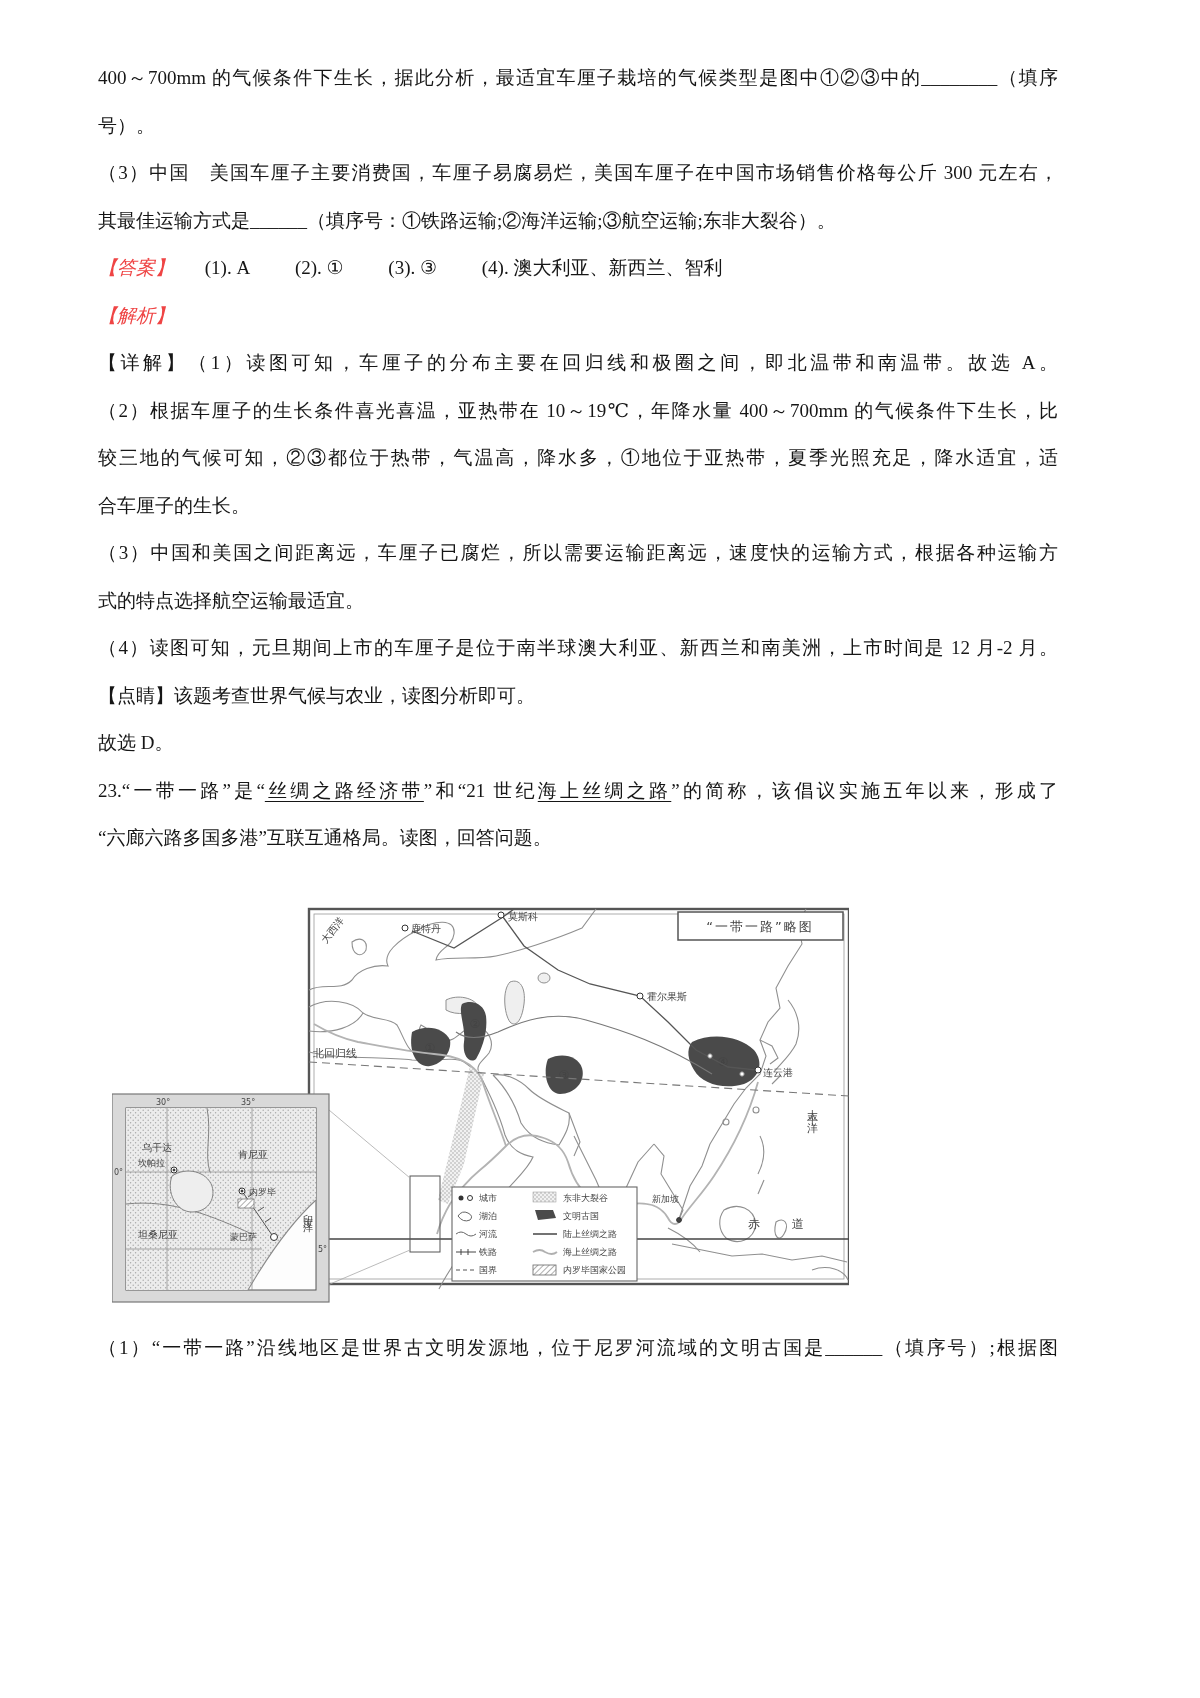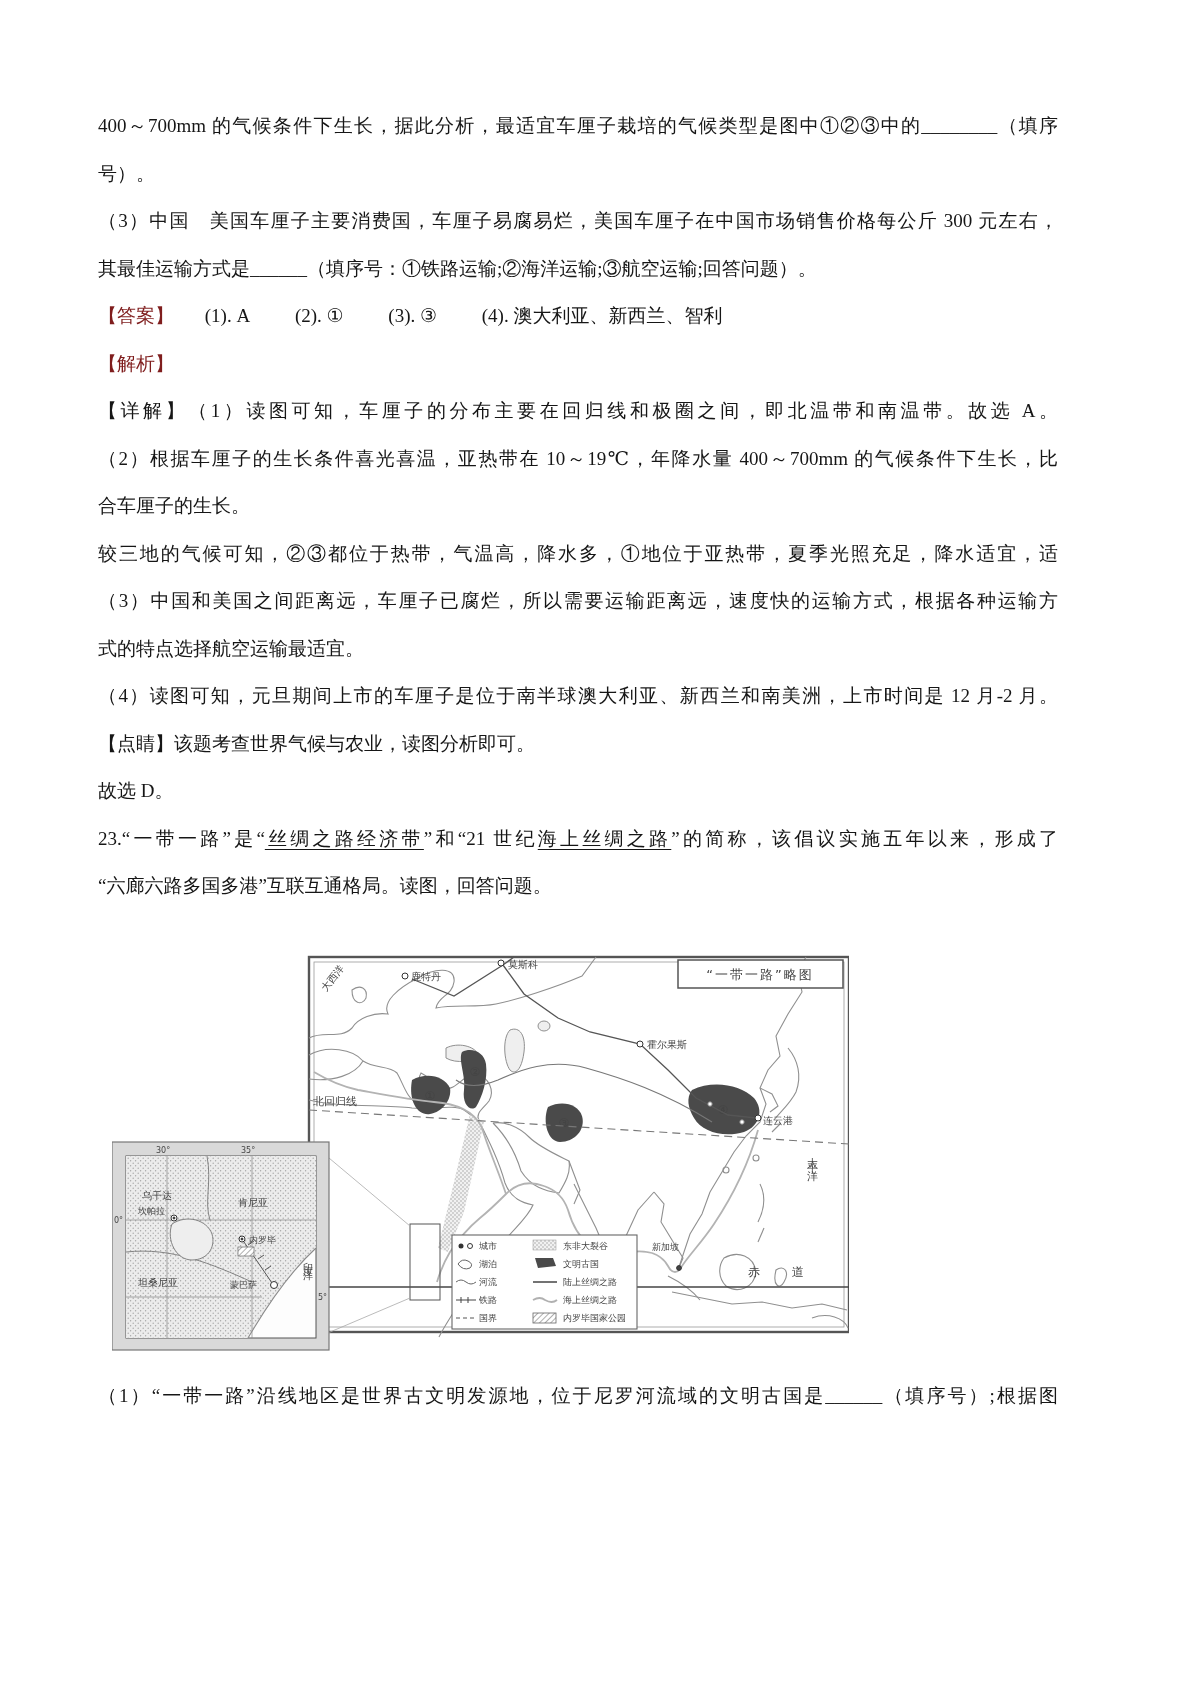--- a/index.html
+++ b/index.html
@@ -1,63 +1,63 @@
 <!DOCTYPE html>
 <html><head>
 <meta charset="utf-8">
 <style>
   html,body{margin:0;padding:0;background:#ffffff;}
   .page{
     position:relative;
     width:1156px;height:1698px;
     background:#ffffff;
     box-sizing:border-box;
-    padding:116px 98px 0 98px;
+    padding:68px 98px 0 98px;
     font-family:"Liberation Serif","DejaVu Serif",serif;
     font-size:19px;color:#161616;
     overflow:hidden;
   }
   .ln{margin:0 0 28.5px 0;line-height:19px;white-space:normal;}
   .j{text-align:justify;text-align-last:justify;}
-  .blue{color:#7f1d1d;}
+  .blue{color:#ef4444;font-style:italic;}
   .ans-label{margin-right:26px;}
   .ans-item{margin-right:40px;margin-top:35px;}
   .u{text-decoration:underline;text-underline-offset:4px;}
   .gap-before{margin-top:24px;}
   .figure{position:relative;height:440px;margin:18px 0 22px 0;}
   .figure svg{position:absolute;top:28px;left:14px;}
   .map text{font-family:"DejaVu Sans",sans-serif;fill:#444;}
   .vtext{writing-mode:vertical-rl;text-orientation:upright;}
 </style>
 </head>
 <body>
 
 <div class="page">
 
   <p class="ln j">400～700mm 的气候条件下生长，据此分析，最适宜车厘子栽培的气候类型是图中①②③中的________（填序</p>
   <p class="ln">号）。</p>
   <p class="ln j">（3）中国　美国车厘子主要消费国，车厘子易腐易烂，美国车厘子在中国市场销售价格每公斤 300 元左右，</p>
-  <p class="ln">其最佳运输方式是______（填序号：①铁路运输;②海洋运输;③航空运输;回答问题）。</p>
+  <p class="ln">其最佳运输方式是______（填序号：①铁路运输;②海洋运输;③航空运输;东非大裂谷）。</p>
 
   <p class="ln">
     <span class="blue ans-label">【答案】</span>
     <span class="ans-item">(1). A</span>
     <span class="ans-item">(2). ①</span>
     <span class="ans-item">(3). ③</span>
     <span class="ans-item">(4). 澳大利亚、新西兰、智利</span>
   </p>
 
   <p class="ln">
     <span class="blue">【解析】</span>
   </p>
 
   <p class="ln j">【详解】（1）读图可知，车厘子的分布主要在回归线和极圈之间，即北温带和南温带。故选 A。</p>
   <p class="ln j">（2）根据车厘子的生长条件喜光喜温，亚热带在 10～19℃，年降水量 400～700mm 的气候条件下生长，比</p>
+  <p class="ln j">较三地的气候可知，②③都位于热带，气温高，降水多，①地位于亚热带，夏季光照充足，降水适宜，适</p>
   <p class="ln">合车厘子的生长。</p>
-  <p class="ln j">较三地的气候可知，②③都位于热带，气温高，降水多，①地位于亚热带，夏季光照充足，降水适宜，适</p>
   <p class="ln j">（3）中国和美国之间距离远，车厘子已腐烂，所以需要运输距离远，速度快的运输方式，根据各种运输方</p>
   <p class="ln">式的特点选择航空运输最适宜。</p>
   <p class="ln j">（4）读图可知，元旦期间上市的车厘子是位于南半球澳大利亚、新西兰和南美洲，上市时间是 12 月-2 月。</p>
   <p class="ln">【点睛】该题考查世界气候与农业，读图分析即可。</p>
   <p class="ln">故选 D。</p>
 
   <p class="ln j gap-before">
     <span>23.“一带一路”是“</span><span class="u">丝绸之路经济带</span><span>”和“21 世纪</span><span class="u">海上丝绸之路</span><span>”的简称，该倡议实施五年以来，形成了</span>
   </p>
   <p class="ln">“六廊六路多国多港”互联互通格局。读图，回答问题。</p>

